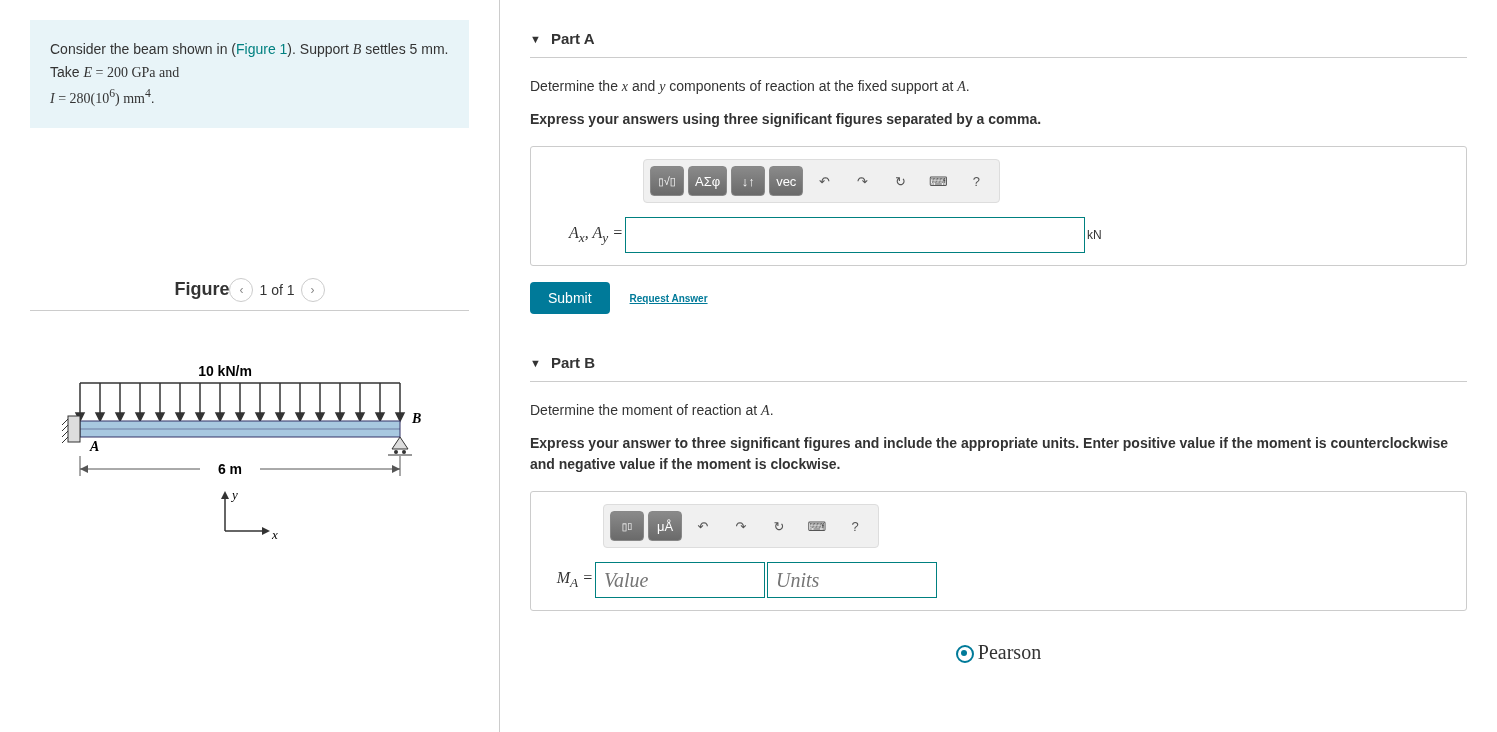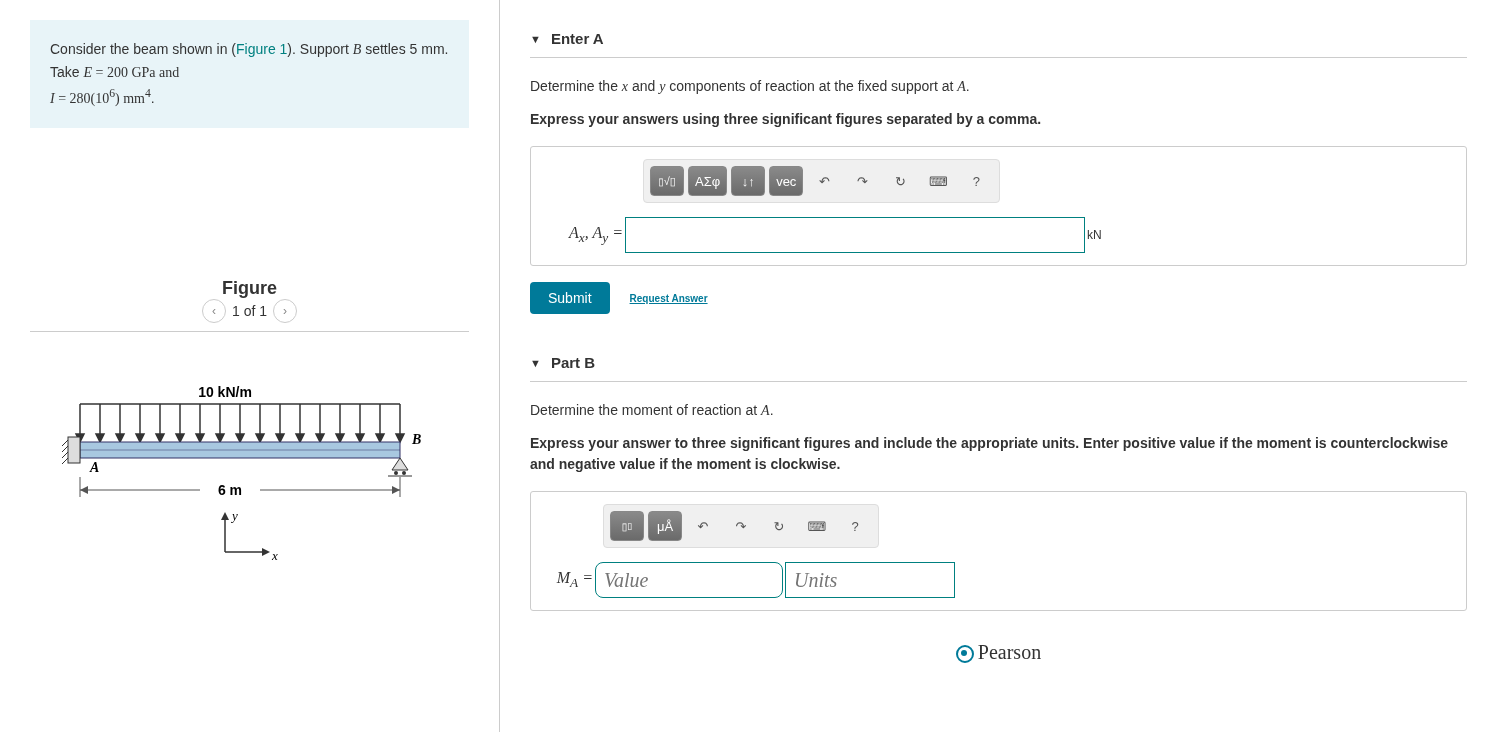--- a/index.html
+++ b/index.html
@@ -6,21 +6,21 @@
 body { font-family: Arial, Helvetica, sans-serif; font-size: 14px; color: #333; background: #fff; }
 .container { display: flex; width: 1497px; height: 732px; }
 .left-panel { width: 500px; padding: 20px 30px; border-right: 1px solid #ccc; }
 .right-panel { flex: 1; padding: 20px 30px; overflow: hidden; }
 
 .problem-box { background: #e8f4f8; padding: 18px 20px; margin-bottom: 20px; line-height: 1.6; }
 .problem-box .fig-link { color: #008080; }
 .math-i { font-family: 'Times New Roman', serif; font-style: italic; }
 .math-r { font-family: 'Times New Roman', serif; text-align: center; }
 
-.figure-header { display: flex; justify-content: center; align-items: center; border-bottom: 1px solid #ccc; padding-bottom: 8px; margin-top: 150px; margin-bottom: 30px; flex-direction: column; }
+.figure-header { display: flex; justify-content: center; align-items: center; border-bottom: 1px solid #ccc; padding-bottom: 8px; margin-top: 150px; margin-bottom: 30px; }
 .figure-title { font-size: 18px; font-weight: bold; }
 .pager { display: flex; align-items: center; gap: 6px; }
 .pager-btn { width: 24px; height: 24px; border: 1px solid #ccc; border-radius: 50%; background: #fff; display: flex; align-items: center; justify-content: center; cursor: pointer; color: #888; font-size: 12px; }
 .pager-text { font-size: 14px; }
 
 .figure-img { padding: 20px; }
 
 .part-header { display: flex; align-items: center; gap: 10px; border-bottom: 1px solid #ccc; padding: 10px 0; margin-bottom: 18px; font-weight: bold; font-size: 15px; }
 .caret { font-size: 11px; }
 .prompt { margin-bottom: 12px; line-height: 1.5; }
@@ -28,21 +28,21 @@
 
 .answer-box { border: 1px solid #ccc; border-radius: 3px; padding: 12px; margin-bottom: 16px; }
 .toolbar { background: #f0f0f0; border: 1px solid #ddd; border-radius: 4px; padding: 6px; display: inline-flex; align-items: center; gap: 4px; margin-left: 100px; margin-bottom: 14px; }
 .tool-btn { min-width: 34px; height: 30px; border: 1px solid #888; border-radius: 4px; background: linear-gradient(#8a8a8a, #6a6a6a); color: #fff; display: flex; align-items: center; justify-content: center; font-size: 13px; cursor: pointer; padding: 0 6px; }
 .tool-btn.light { background: #f0f0f0; color: #555; border: none; }
 
 .input-row { display: flex; align-items: center; gap: 2px; }
 .input-label { font-family: 'Times New Roman', serif; font-style: italic; font-size: 16px; min-width: 80px; text-align: right; }
 .answer-input { border: 1px solid #008080; height: 36px; padding: 0 8px; font-size: 15px; }
 .answer-input.wide { width: 460px; }
-.answer-input.val { width: 188px; font-style: italic; color: #aaa; font-size: 20px; font-family: 'Times New Roman', serif; border-radius: 8px; }
+.answer-input.val { width: 170px; font-style: italic; color: #aaa; font-size: 20px; font-family: 'Times New Roman', serif; }
 .answer-input.units { width: 170px; font-style: italic; color: #aaa; font-size: 20px; font-family: 'Times New Roman', serif; }
 .unit-label { font-family: Liberation Sans, sans-serif; font-size: 12px; }
 
 .action-row { display: flex; align-items: center; gap: 20px; }
 .submit-btn { background: #007a99; color: #fff; border: none; padding: 8px 18px; font-size: 14px; cursor: pointer; border-radius: 4px; }
 .request-link { color: #007a99; font-weight: bold; text-decoration: underline; cursor: pointer; font-size: 10px; }
 
 .part-section { margin-bottom: 30px; }
 .pearson { text-align: center; font-family: 'Times New Roman', serif; font-size: 20px; color: #333; margin-top: 10px; }
 .pearson-logo { display: inline-block; width: 18px; height: 18px; border: 2px solid #007a99; border-radius: 50%; vertical-align: middle; margin-right: 4px; position: relative; }
@@ -147,21 +147,21 @@
         <text x="222" y="178" font-size="13" font-style="italic" font-family="Times New Roman">x</text>
       </svg>
     </div>
   </div>
 
   <div class="right-panel">
 
     <div class="part-section">
       <div class="part-header">
         <span class="caret">▼</span>
-        <span>Enter A</span>
+        <span>Part A</span>
       </div>
       <div class="prompt">
         <span>Determine the </span><span class="math-i">x</span><span> and </span><span class="math-i">y</span><span> components of reaction at the fixed support at </span><span class="math-i">A</span><span>.</span>
       </div>
       <div class="instruction">Express your answers using three significant figures separated by a comma.</div>
       <div class="answer-box">
         <div class="toolbar">
           <div class="tool-btn">
               <span style="font-size:10px">▯</span>
               <span style="font-size:11px">√▯</span>

